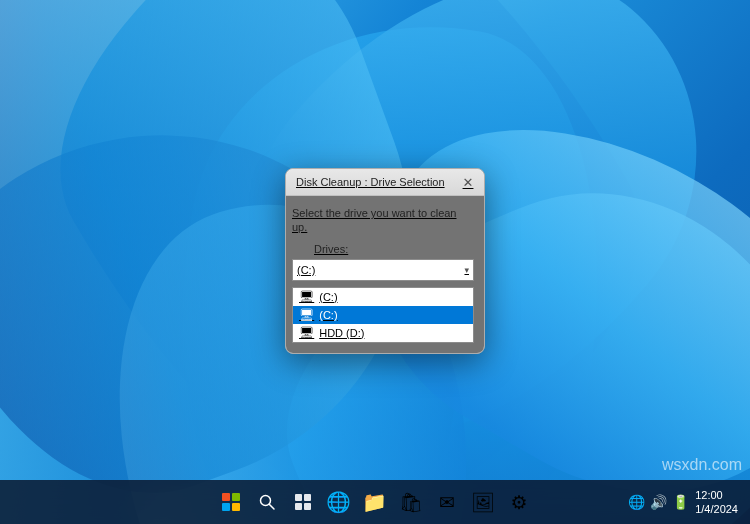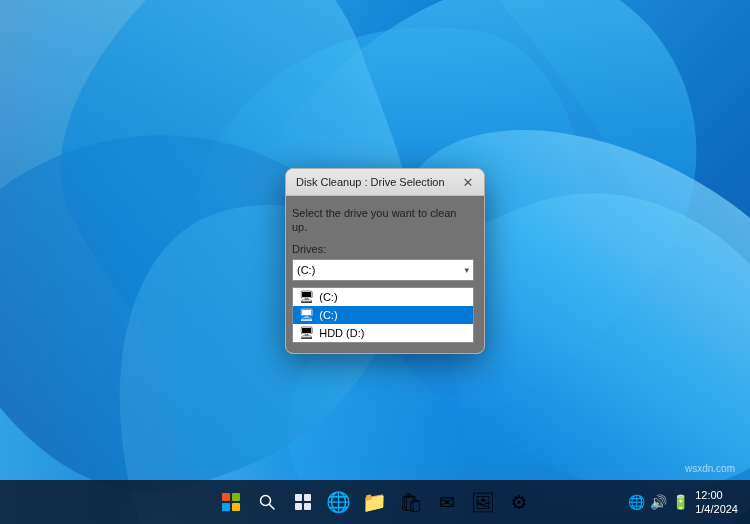--- a/index.html
+++ b/index.html
@@ -150,20 +150,21 @@
       background: #f0f0f0;
       border: 1px solid #adadad;
       border-radius: 8px;
       box-shadow: 0 8px 32px rgba(0,0,0,0.45);
       position: absolute;
       top: 168px;
       left: 285px;
       font-size: 11px;
       color: #000;
       overflow: hidden;
+      text-decoration: underline;
     }
 
     .dialog-titlebar {
       background: linear-gradient(180deg, #e8e8e8 0%, #d8d8d8 100%);
       padding: 5px 8px 5px 10px;
       display: flex;
       align-items: center;
       justify-content: space-between;
       border-bottom: 1px solid #c0c0c0;
       border-radius: 8px 8px 0 0;
@@ -196,20 +197,21 @@
       font-size: 11px;
       color: #222;
       margin-bottom: 8px;
       line-height: 1.3;
     }
 
     .dialog-label {
       font-size: 11px;
       color: #222;
       margin-bottom: 4px;
+      margin-left: 22px;
     }
 
     .drives-dropdown {
       width: 100%;
       height: 22px;
       background: #fff;
       border: 1px solid #8c8c8c;
       display: flex;
       align-items: center;
       justify-content: space-between;
@@ -279,22 +281,22 @@
       border-radius: 1px;
     }
     .win-logo-sq:nth-child(1) { background: #f25022; }
     .win-logo-sq:nth-child(2) { background: #7fba00; }
     .win-logo-sq:nth-child(3) { background: #00a4ef; }
     .win-logo-sq:nth-child(4) { background: #ffb900; }
 
     .wsxdn-watermark {
       position: absolute;
       bottom: 50px;
-      right: 15px;
-      font-size: 10px;
+      right: 8px;
+      font-size: 16px;
       color: rgba(255,255,255,0.6);
     }
   </style>
 </head>
 <body>
 
 <div class="wallpaper">
   <div class="petal petal-1"></div>
   <div class="petal petal-2"></div>
   <div class="petal petal-3"></div>

